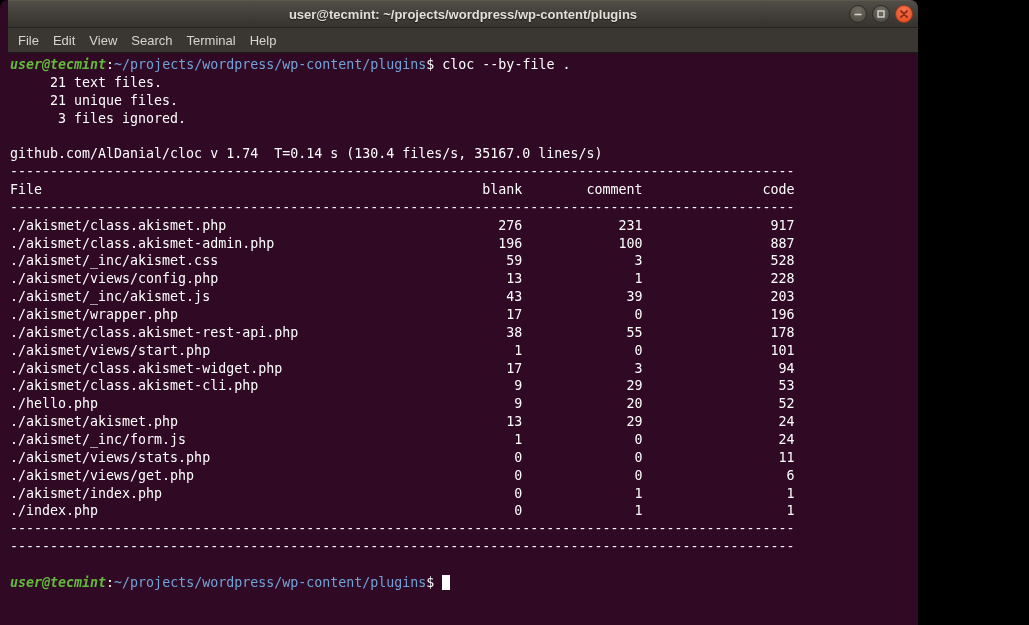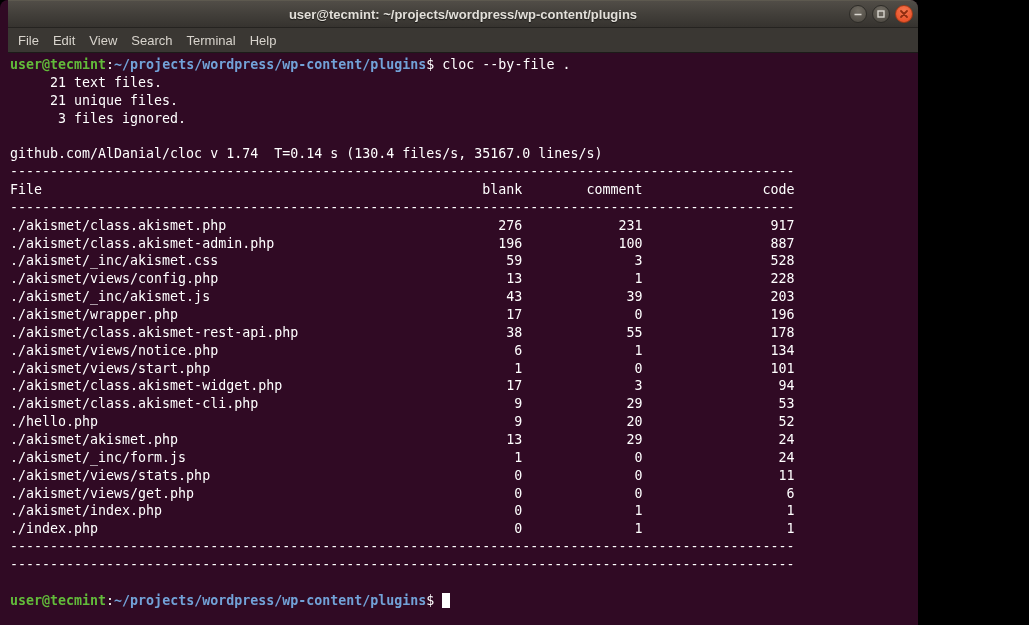--- a/index.html
+++ b/index.html
@@ -28,22 +28,22 @@
   .menubar{height:25px;flex:0 0 25px;background:#3a3733;display:flex;align-items:center;
            padding-left:3px;border-bottom:1px solid #1c1b19;box-sizing:border-box;
            font:13px "Liberation Sans",sans-serif;color:#d8d4cd;}
   .menu-item{padding:3px 7px;cursor:default;}
 
   
   .terminal{flex:1;background:var(--term-bg,#300a24);color:var(--term-fg,#fff);
             padding:3px 0 0 2px;overflow:hidden;
             font:13.3px/17.87px "DejaVu Sans Mono",monospace;}
   .line{white-space:pre;height:17.87px;}
-  .seg-green{color:var(--green,#62bb3a);font-weight:bold;}
-  .seg-blue{color:var(--blue,#72a2d8);font-weight:bold;}
+  .seg-green{color:var(--green,#62bb3a);font-weight:bold;font-style:italic;}
+  .seg-blue{color:var(--blue,#72a2d8);font-weight:normal;}
   .seg-fg{color:var(--term-fg,#fff);}
   .cursor{background:var(--term-fg,#fff);color:var(--term-bg,#300a24);}
 </style>
 </head>
 <body>
 
 <div class="window">
 
   <div class="titlebar">
     <div class="titlebar-title">user@tecmint: ~/projects/wordpress/wp-content/plugins</div>
@@ -91,21 +91,20 @@
       <div class="line"><span class="seg-fg">--------------------------------------------------------------------------------------------------</span></div>
       <div class="line"><span class="seg-fg">File                                                       blank        comment               code</span></div>
       <div class="line"><span class="seg-fg">--------------------------------------------------------------------------------------------------</span></div>
       <div class="line"><span class="seg-fg">./akismet/class.akismet.php                                  276            231                917</span></div>
       <div class="line"><span class="seg-fg">./akismet/class.akismet-admin.php                            196            100                887</span></div>
       <div class="line"><span class="seg-fg">./akismet/_inc/akismet.css                                    59              3                528</span></div>
       <div class="line"><span class="seg-fg">./akismet/views/config.php                                    13              1                228</span></div>
       <div class="line"><span class="seg-fg">./akismet/_inc/akismet.js                                     43             39                203</span></div>
       <div class="line"><span class="seg-fg">./akismet/wrapper.php                                         17              0                196</span></div>
       <div class="line"><span class="seg-fg">./akismet/class.akismet-rest-api.php                          38             55                178</span></div>
-      <div class="line"><span class="seg-fg">./akismet/views/notice.php                                     6              1                134</span></div>
       <div class="line"><span class="seg-fg">./akismet/views/start.php                                      1              0                101</span></div>
       <div class="line"><span class="seg-fg">./akismet/class.akismet-widget.php                            17              3                 94</span></div>
       <div class="line"><span class="seg-fg">./akismet/class.akismet-cli.php                                9             29                 53</span></div>
       <div class="line"><span class="seg-fg">./hello.php                                                    9             20                 52</span></div>
       <div class="line"><span class="seg-fg">./akismet/akismet.php                                         13             29                 24</span></div>
       <div class="line"><span class="seg-fg">./akismet/_inc/form.js                                         1              0                 24</span></div>
       <div class="line"><span class="seg-fg">./akismet/views/stats.php                                      0              0                 11</span></div>
       <div class="line"><span class="seg-fg">./akismet/views/get.php                                        0              0                  6</span></div>
       <div class="line"><span class="seg-fg">./akismet/index.php                                            0              1                  1</span></div>
       <div class="line"><span class="seg-fg">./index.php                                                    0              1                  1</span></div>

